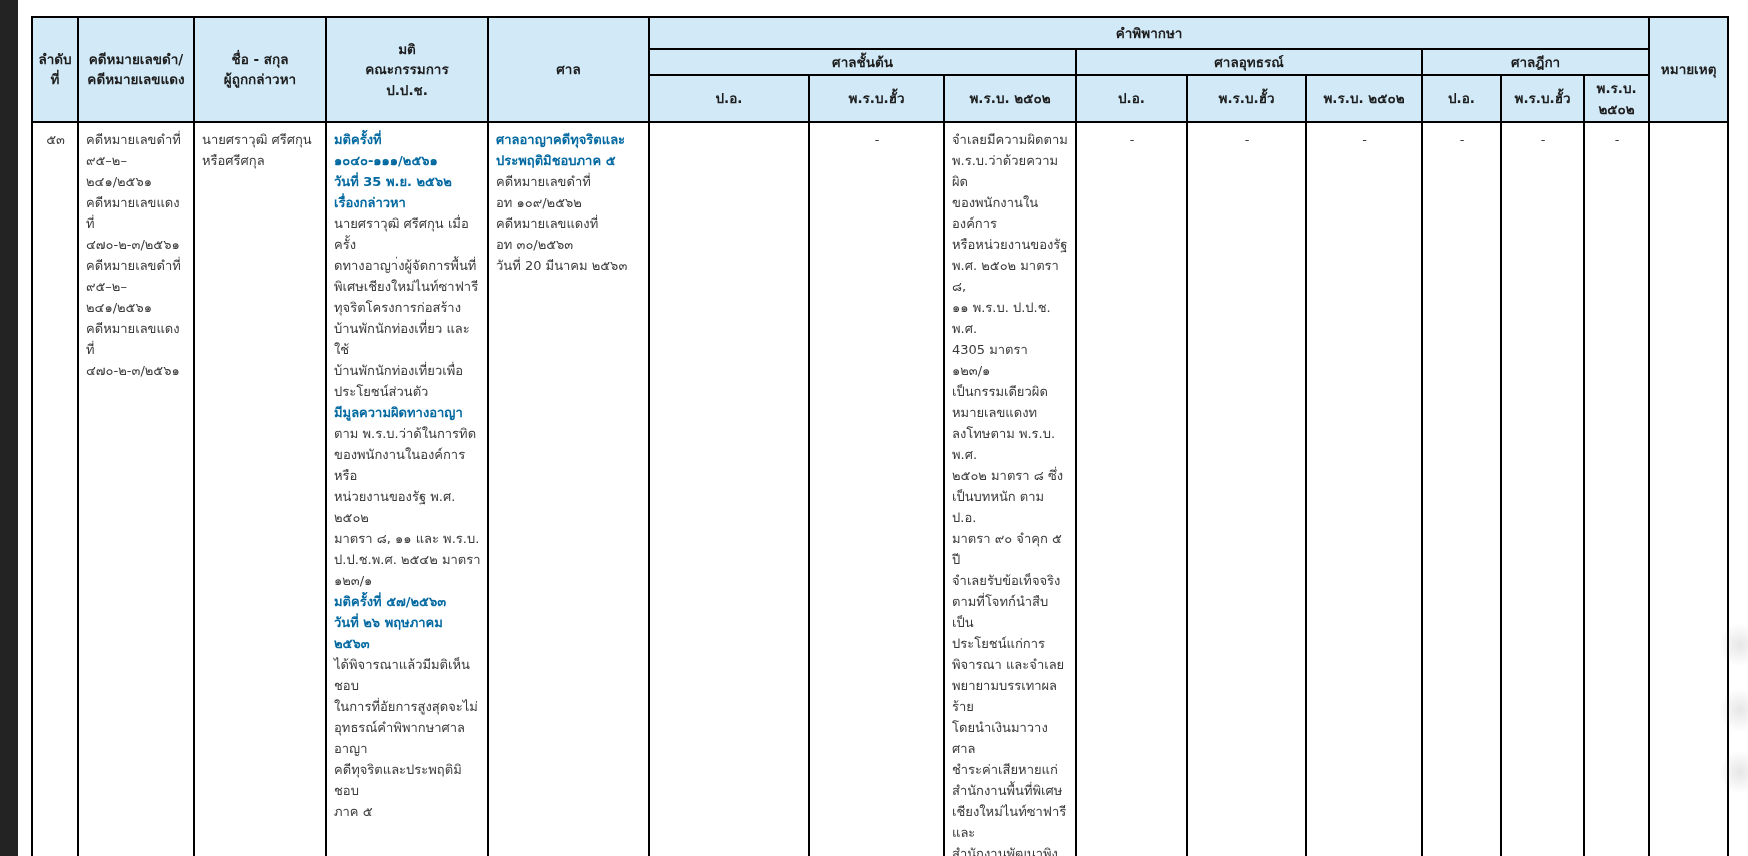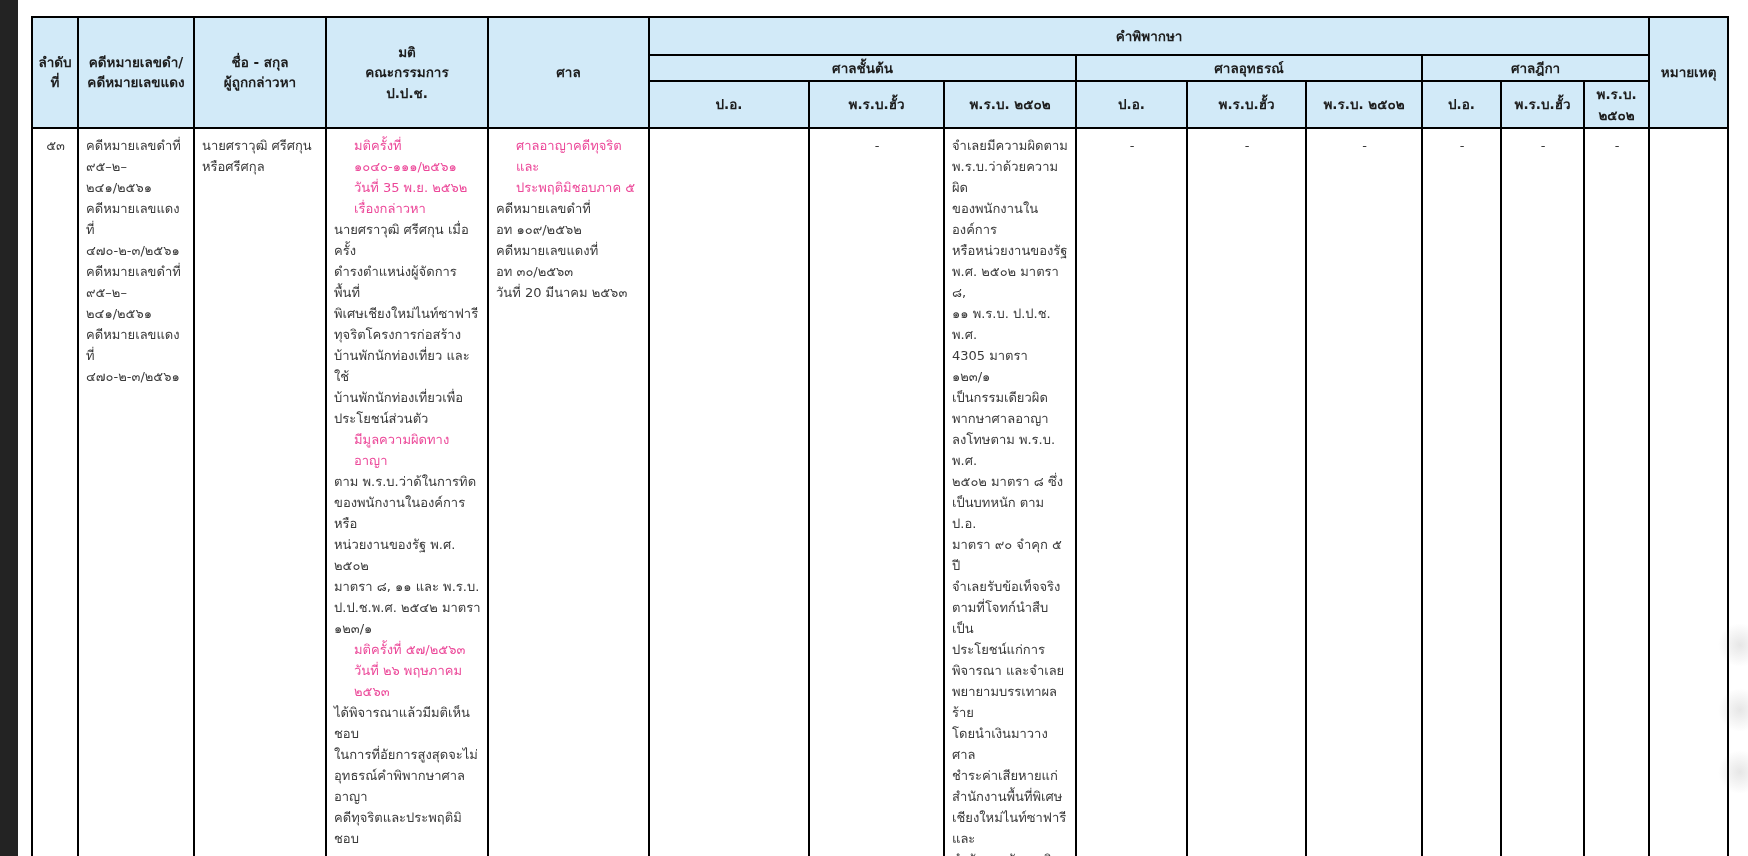--- a/index.html
+++ b/index.html
@@ -51,34 +51,34 @@
     background:#d2eaf8;
     font-size:13.5px;
     font-weight:700;
     color:#1d1d1d;
     text-align:center;
     vertical-align:middle;
     white-space:pre-line;
     line-height:1.5;
     padding:2px 3px;
   }
-  tr.h1 th{height:38px;}
+  tr.h1 th{height:32px;}
   tr.h2 th{height:20px;}
   tr.h3 th{height:38px;}
   table.judgment td{
     vertical-align:top;
     background:#ffffff;
     font-size:13px;
     color:#3a3a3a;
     line-height:21px;
     padding:6px 6px 6px 7px;
     height:730px;
   }
   td.center{text-align:center;color:#4a4a4a;}
-  td .b{font-weight:400;color:#ec4899;margin-left:20px;}
+  td .b{font-weight:700;color:#0369a1;}
   td.no-cell{text-align:center;}
 </style>
 </head>
 <body>
 
 <div class="viewport">
   <div class="app-edge-strip"></div>
   <div class="doc-area">
 
     <table class="judgment">
@@ -147,21 +147,21 @@
           <td>
               <div>นายศราวุฒิ ศรีศกุน</div>
               <div>หรือศรีศกุล</div>
             </td>
           <td>
               <div class="b">มติครั้งที่</div>
               <div class="b">๑๐๔๐-๑๑๑/๒๕๖๑</div>
               <div class="b">วันที่ 35 พ.ย. ๒๕๖๒</div>
               <div class="b">เรื่องกล่าวหา</div>
               <div>นายศราวุฒิ ศรีศกุน เมื่อครั้ง</div>
-              <div>ดำรงตำแหน่งผู้จัดการพื้นที่</div>
+              <div>ดทางอาญา่งผู้จัดการพื้นที่</div>
               <div>พิเศษเชียงใหม่ไนท์ซาฟารี</div>
               <div>ทุจริตโครงการก่อสร้าง</div>
               <div>บ้านพักนักท่องเที่ยว และใช้</div>
               <div>บ้านพักนักท่องเที่ยวเพื่อ</div>
               <div>ประโยชน์ส่วนตัว</div>
               <div class="b">มีมูลความผิดทางอาญา</div>
               <div>ตาม พ.ร.บ.ว่าด้ในการทิด</div>
               <div>ของพนักงานในองค์การหรือ</div>
               <div>หน่วยงานของรัฐ พ.ศ. ๒๕๐๒</div>
               <div>มาตรา ๘, ๑๑ และ พ.ร.บ.</div>
@@ -188,21 +188,21 @@
           <td class="center">-</td>
           <td>
               <div>จำเลยมีความผิดตาม</div>
               <div>พ.ร.บ.ว่าด้วยความผิด</div>
               <div>ของพนักงานในองค์การ</div>
               <div>หรือหน่วยงานของรัฐ</div>
               <div>พ.ศ. ๒๕๐๒ มาตรา ๘,</div>
               <div>๑๑ พ.ร.บ. ป.ป.ช. พ.ศ.</div>
               <div>4305 มาตรา ๑๒๓/๑</div>
               <div>เป็นกรรมเดียวผิด</div>
-              <div>พากษาศาลอาญา</div>
+              <div>หมายเลขแดงท</div>
               <div>ลงโทษตาม พ.ร.บ. พ.ศ.</div>
               <div>๒๕๐๒ มาตรา ๘ ซึ่ง</div>
               <div>เป็นบทหนัก ตาม ป.อ.</div>
               <div>มาตรา ๙๐ จำคุก ๕ ปี</div>
               <div>จำเลยรับข้อเท็จจริง</div>
               <div>ตามที่โจทก์นำสืบ เป็น</div>
               <div>ประโยชน์แก่การ</div>
               <div>พิจารณา และจำเลย</div>
               <div>พยายามบรรเทาผลร้าย</div>
               <div>โดยนำเงินมาวางศาล</div>

